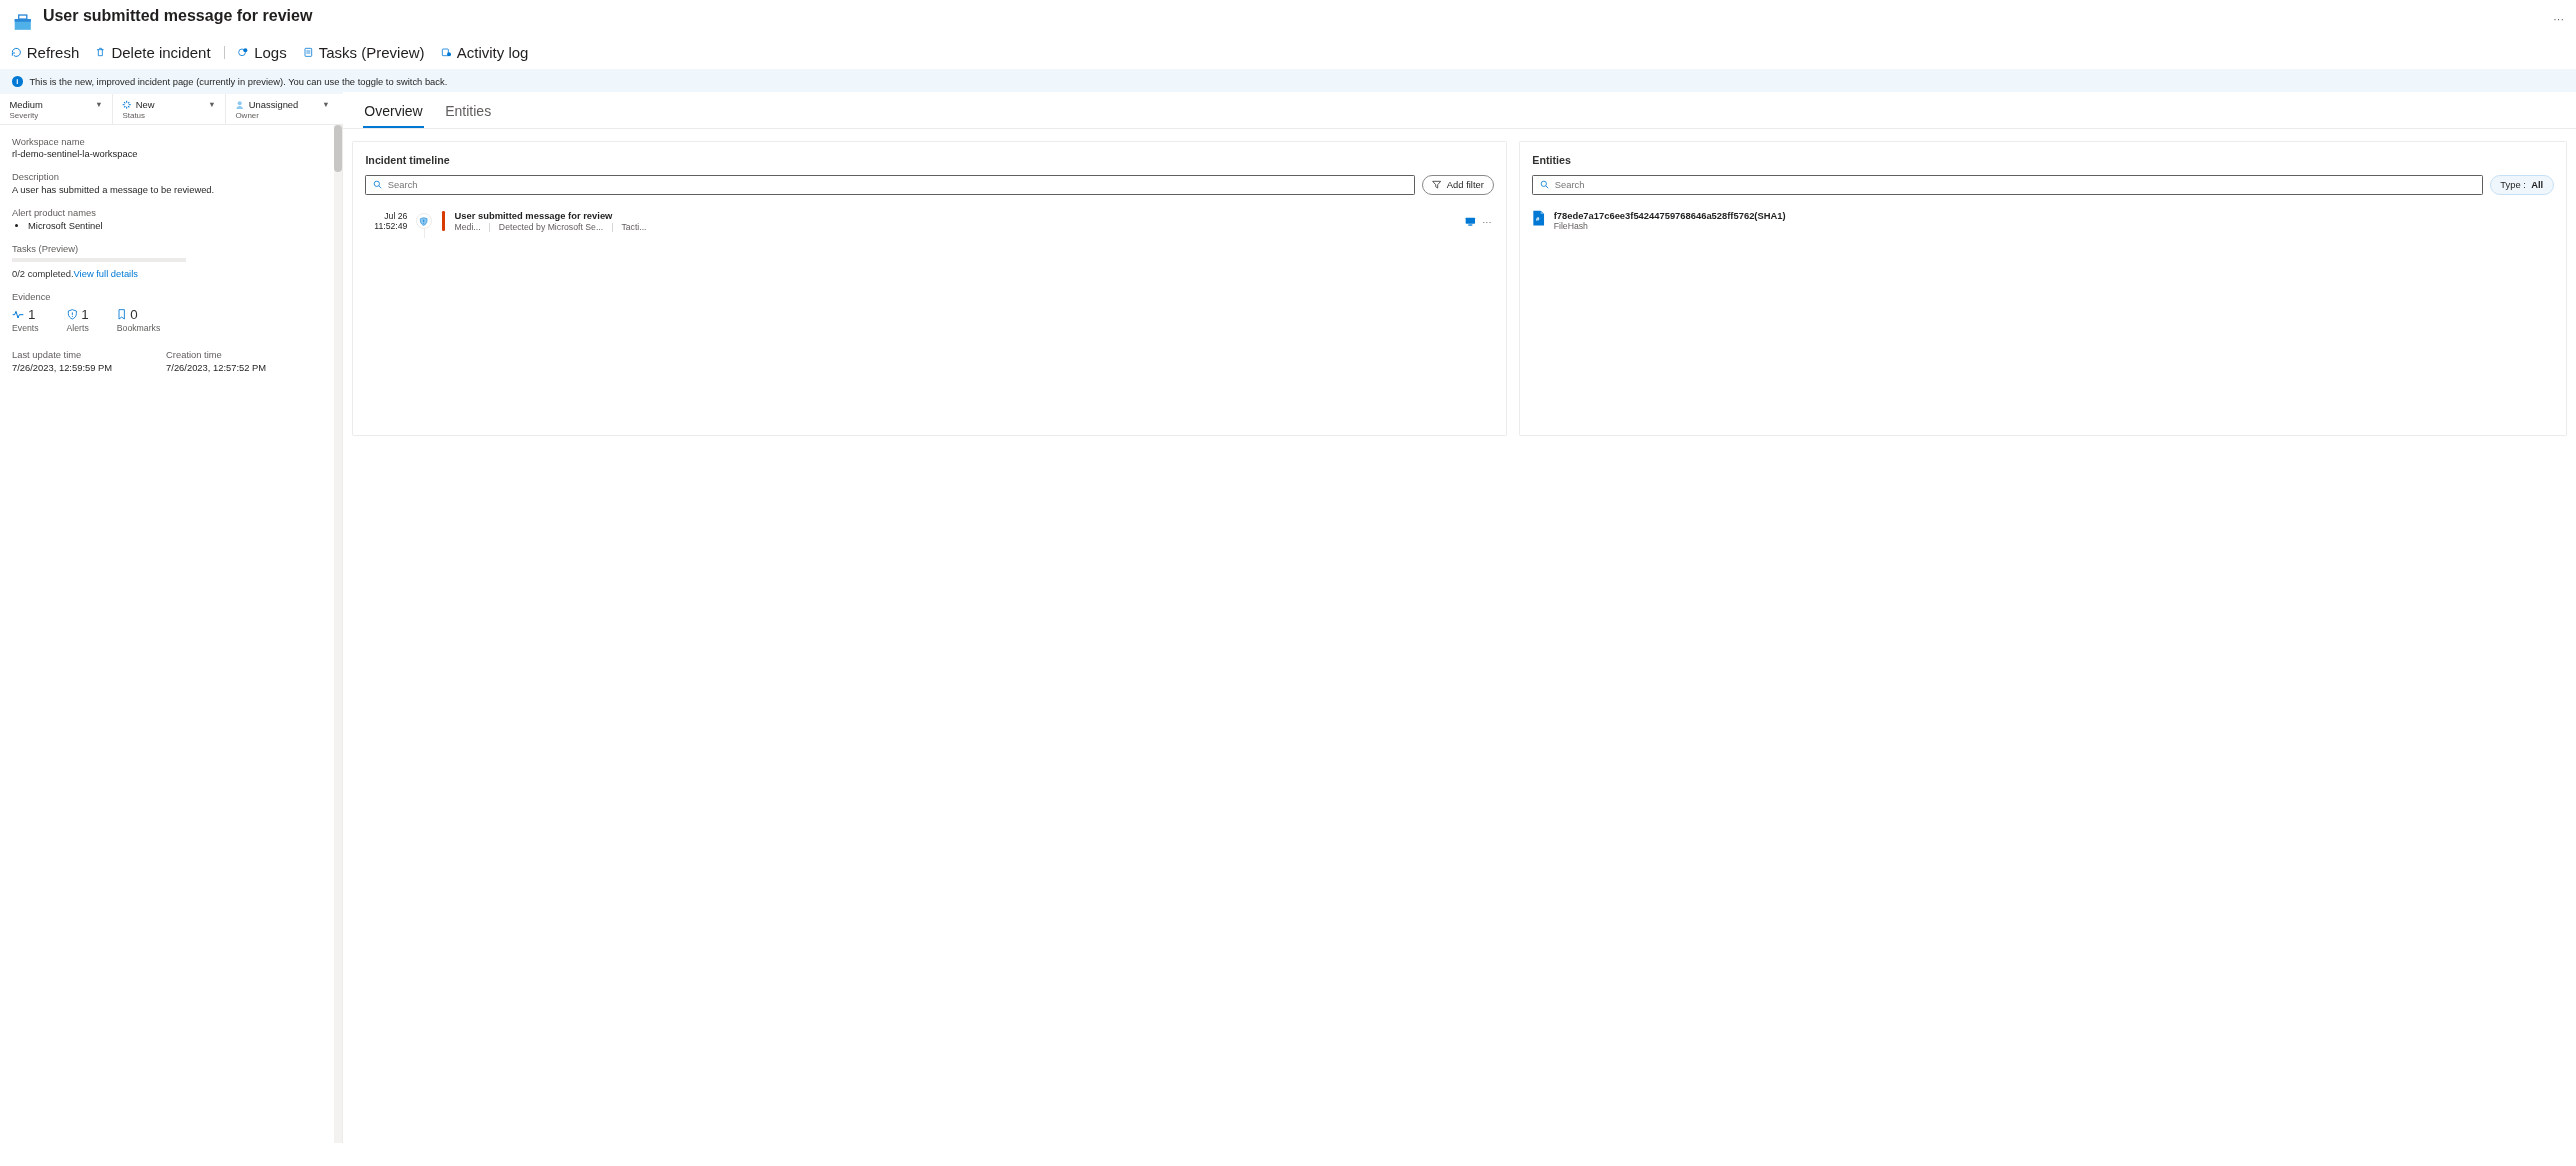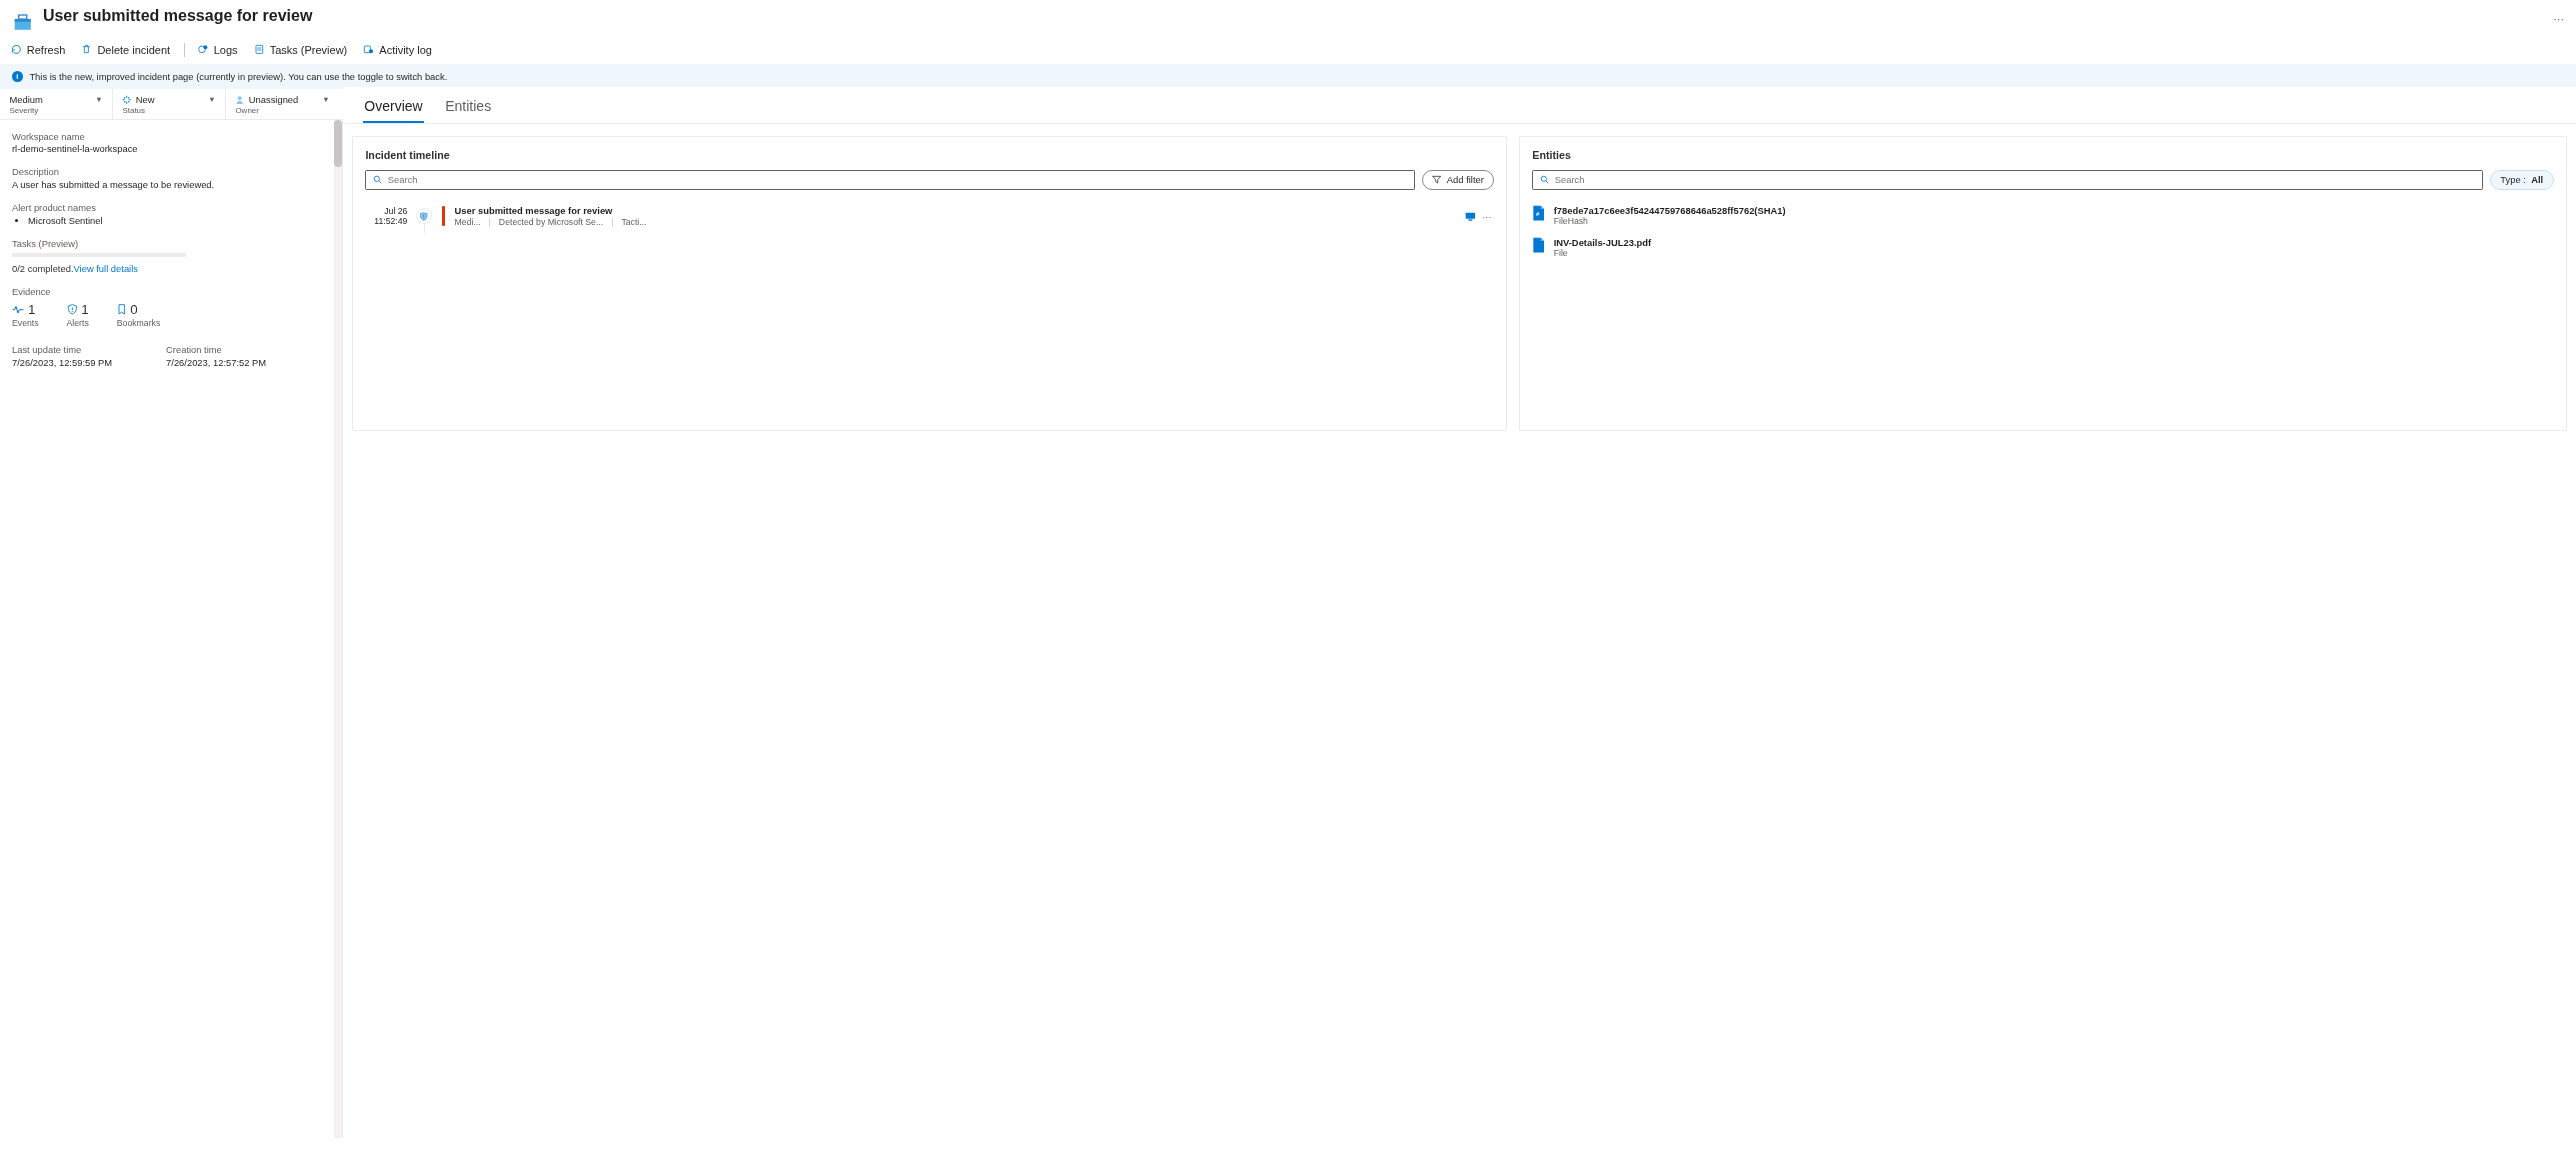--- a/index.html
+++ b/index.html
@@ -6,21 +6,21 @@
 body { font-family: "Segoe UI", -apple-system, sans-serif; font-size: 9.4px; color: #323130; background: #fff; }
 
 .header { display: flex; align-items: flex-start; padding: 6.7px 12px 4px 12px; }
 .header-icon { width: 21.5px; height: 21.5px; margin-right: 9.4px; margin-top: 4px; }
 .header-text { flex: 1; }
 .header-title { font-size: 16px; font-weight: 600; color: #201f1e; }
 .header-sub { font-size: 8.7px; color: #605e5c; margin-top: 1.3px; }
 .header-more { font-size: 10.7px; color: #605e5c; margin-left: 10.7px; margin-top: 6.7px; cursor: pointer; }
 
 .toolbar { display: flex; align-items: center; padding: 4px 2.7px; }
-.toolbar-btn { display: flex; align-items: flex-start; padding: 4px 8px; cursor: pointer; color: #201f1e; font-size: 11px; }
+.toolbar-btn { display: flex; align-items: center; padding: 4px 8px; cursor: pointer; color: #201f1e; font-size: 15px; }
 .toolbar-sep { width: 0.7px; height: 13.4px; background: #c8c6c4; margin: 0 5.4px; }
 .tb-icon { width: 10.7px; height: 10.7px; margin-right: 5.4px; display: inline-flex; align-items: center; justify-content: center; }
 
 .banner { background: #eff6fc; padding: 6.7px 12px; display: flex; align-items: center; font-size: 9.4px; color: #201f1e; }
 .banner-icon { width: 10.7px; height: 10.7px; background: #0078d4; border-radius: 50%; color: #fff; display: flex; align-items: center; justify-content: center; font-size: 7.4px; font-weight: bold; margin-right: 6.7px; flex-shrink: 0; }
 
 .selectors { display: flex; border-bottom: 0.7px solid #edebe9; }
 .sel { border-right: 0.7px solid #edebe9; padding: 5.4px 9.4px 4px 9.4px; position: relative; min-width: 113px; }
 .sel-row { display: flex; align-items: center; justify-content: space-between; }
 .sel-val { font-size: 9.4px; color: #201f1e; display: flex; align-items: center; gap: 4px; }
@@ -364,29 +364,17 @@
                 <path d="M2 1h11l5 5v17H2z" fill="#0078d4"></path>
                 <path d="M13 1v5h5" fill="#69afe5"></path>
                 <text x="6" y="17" font-size="9" fill="#fff" font-weight="bold">#</text>
               </svg>
           </div>
           <div class="ent-text">
             <div class="ent-title">f78ede7a17c6ee3f54244759768646a528ff5762(SHA1)</div>
             <div class="ent-sub">FileHash</div>
           </div>
         </div>
-        <div class="entity-row">
-          <div class="ent-icon">
-            <svg viewBox="0 0 20 24">
-                <path d="M2 1h11l5 5v17H2z" fill="#0078d4"></path>
-                <path d="M13 1v5h5" fill="#69afe5"></path>
-              </svg>
-          </div>
-          <div class="ent-text">
-            <div class="ent-title">INV-Details-JUL23.pdf</div>
-            <div class="ent-sub">File</div>
-          </div>
-        </div>
       </div>
     </div>
   </div>
 </div>
 
 
 </body></html>

